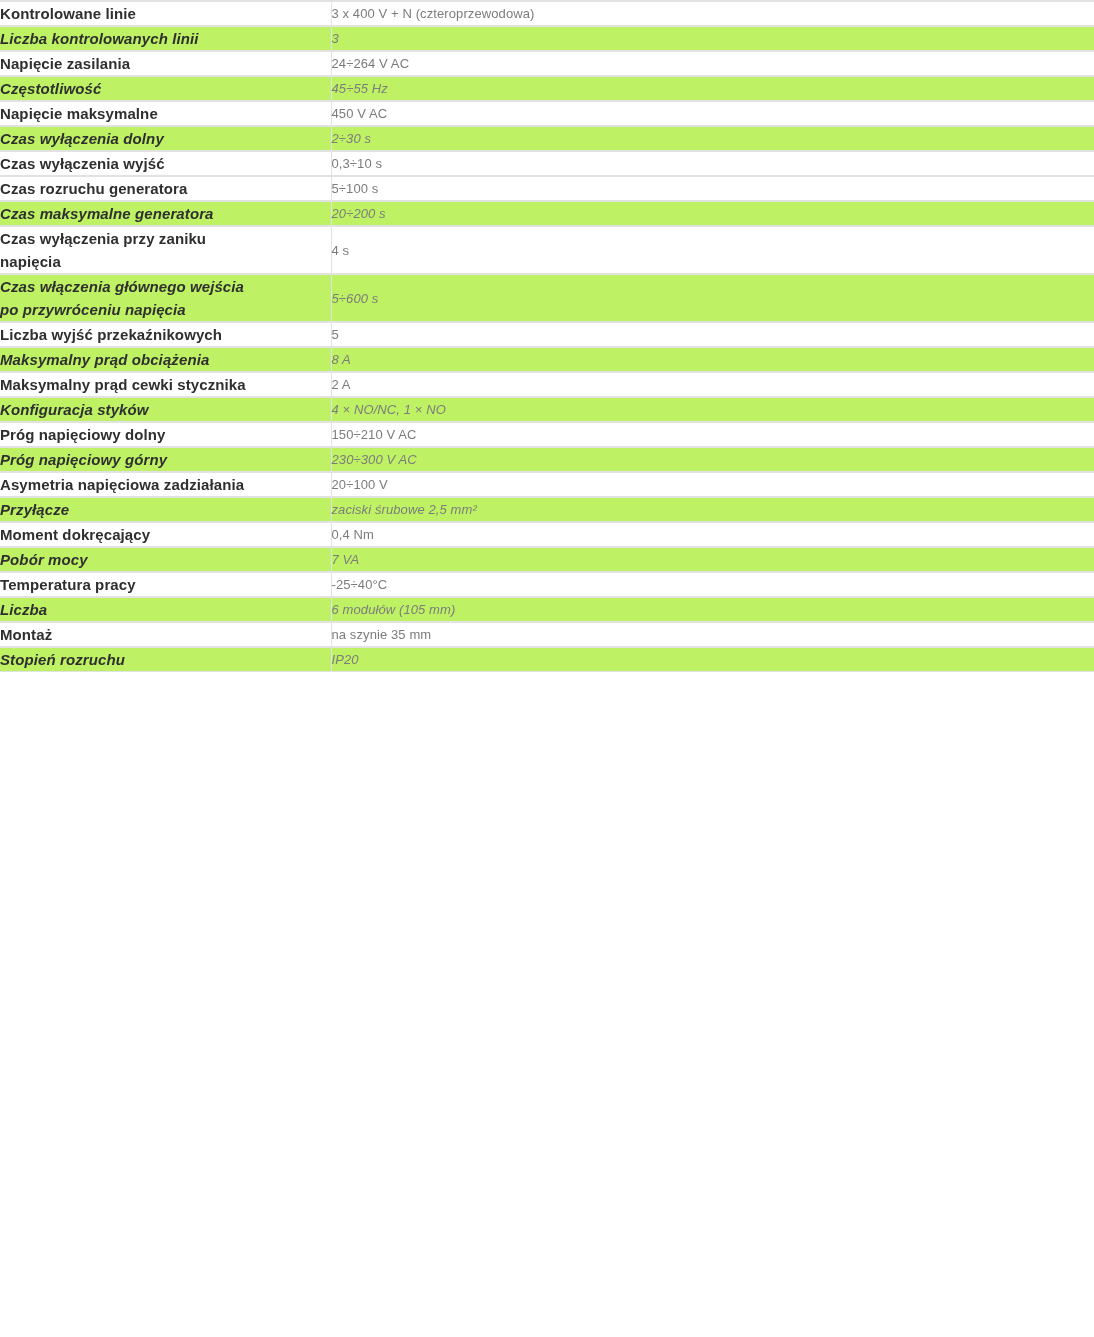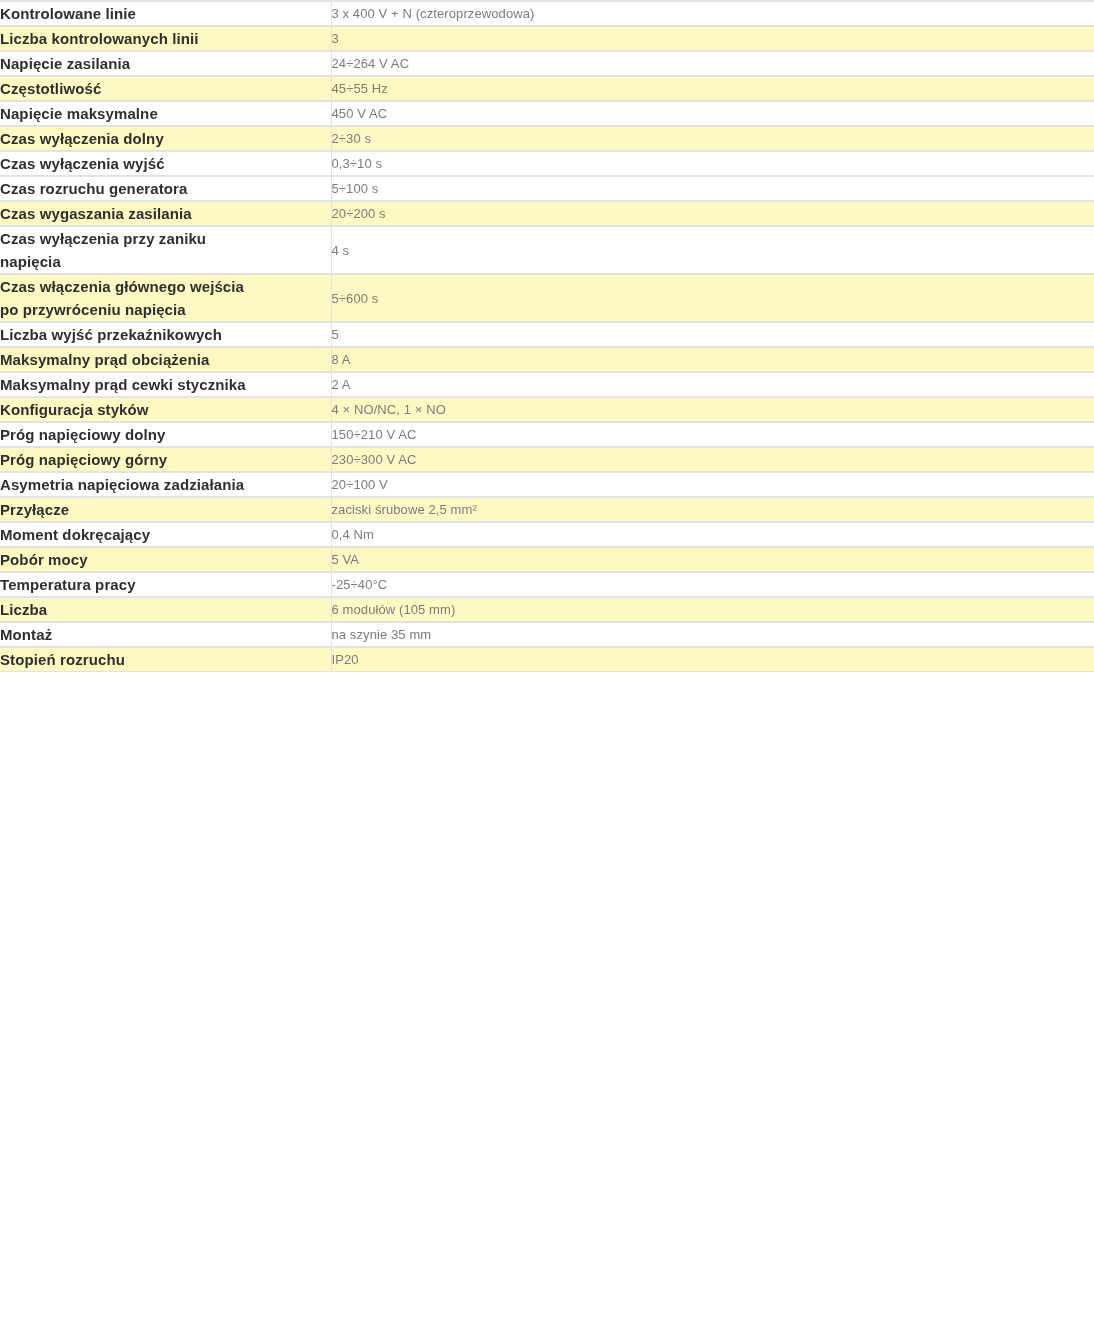--- a/index.html
+++ b/index.html
@@ -23,21 +23,22 @@
     border-bottom: 1px solid #e2e2e2;
   }
 
   #spec-table col.col-label { width: 331px; }
   #spec-table col.col-value { width: 763px; }
 
   #spec-table tr.spec-row {
     background: #ffffff;
   }
   #spec-table tr.spec-row.alt {
-    background: #fef9c3;
+    background: #bef264;
+    font-style: italic;
   }
 
   #spec-table td {
     border-top: 2px solid #e2e2e2;
     vertical-align: middle;
     padding: 0;
   }
   #spec-table tr.spec-row:first-child td {
     border-top: none;
   }
@@ -136,21 +137,21 @@
       <tr class="spec-row">
         <td class="cell-label">
           <span class="label-text">Czas rozruchu generatora</span>
         </td>
         <td class="cell-value">
           <span class="value-text">5÷100 s</span>
         </td>
       </tr>
       <tr class="spec-row alt">
         <td class="cell-label">
-          <span class="label-text">Czas wygaszania zasilania</span>
+          <span class="label-text">Czas maksymalne generatora</span>
         </td>
         <td class="cell-value">
           <span class="value-text">20÷200 s</span>
         </td>
       </tr>
       <tr class="spec-row">
         <td class="cell-label">
           <span class="label-text">Czas wyłączenia przy zaniku
 napięcia</span>
         </td>
@@ -237,21 +238,21 @@
         </td>
         <td class="cell-value">
           <span class="value-text">0,4 Nm</span>
         </td>
       </tr>
       <tr class="spec-row alt">
         <td class="cell-label">
           <span class="label-text">Pobór mocy</span>
         </td>
         <td class="cell-value">
-          <span class="value-text">5 VA</span>
+          <span class="value-text">7 VA</span>
         </td>
       </tr>
       <tr class="spec-row">
         <td class="cell-label">
           <span class="label-text">Temperatura pracy</span>
         </td>
         <td class="cell-value">
           <span class="value-text">-25÷40°C</span>
         </td>
       </tr>

